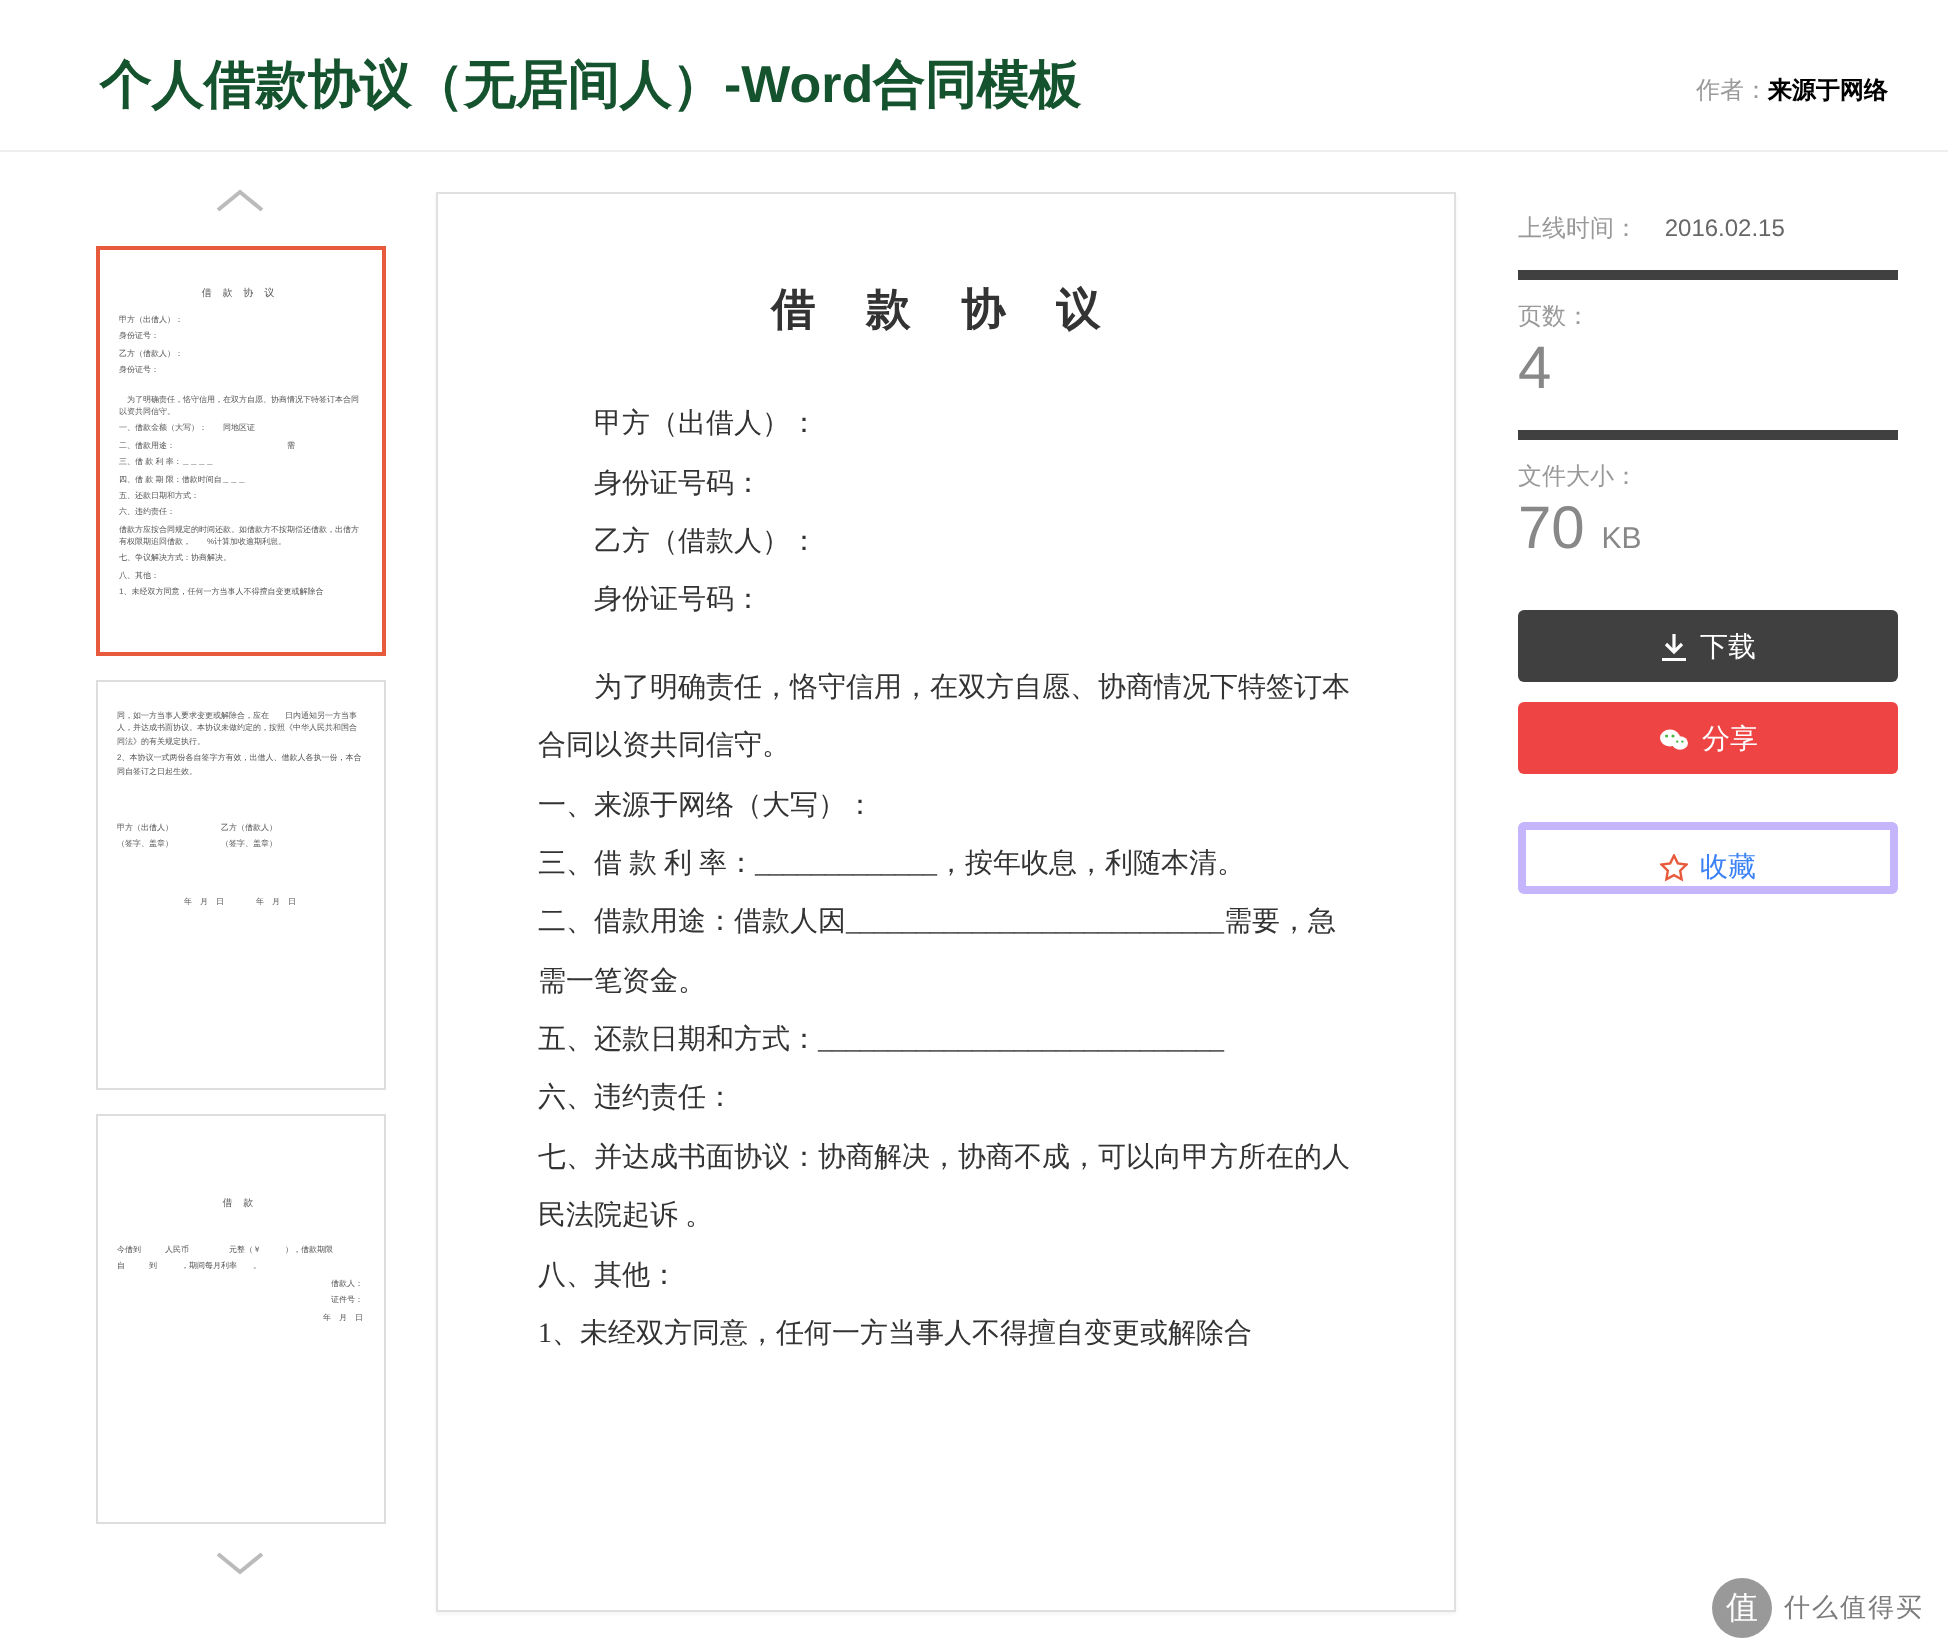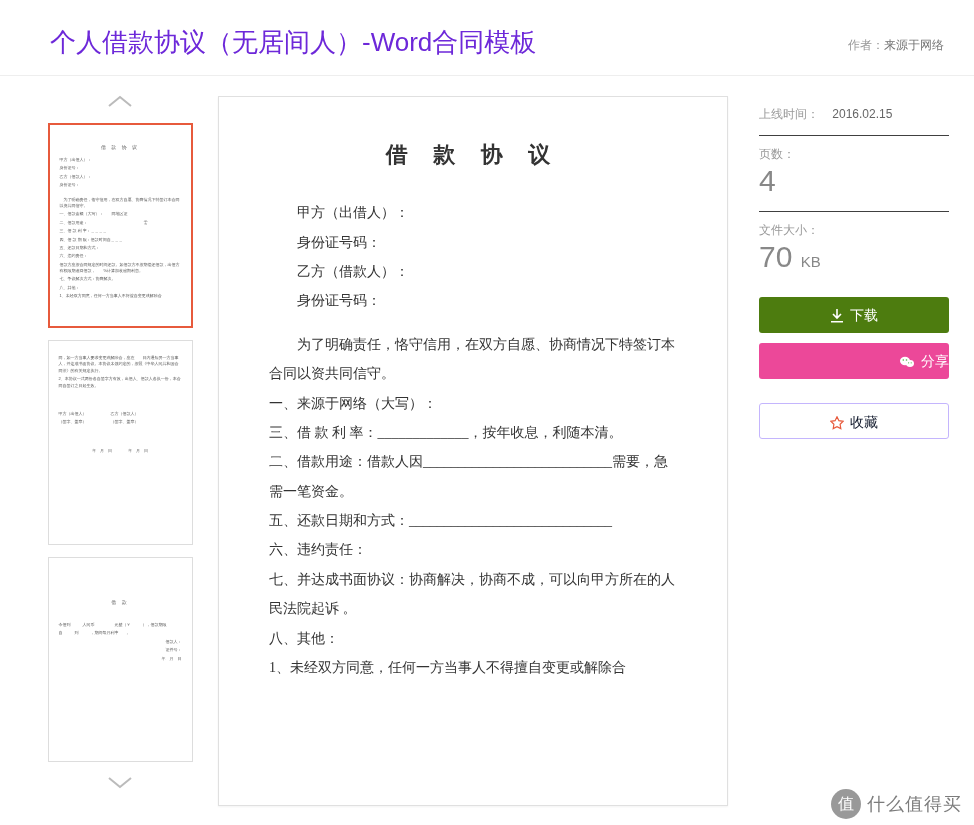--- a/index.html
+++ b/index.html
@@ -18,30 +18,30 @@
     overflow: hidden;
   }
   .header {
     padding: 25px 30px 15px 50px;
     border-bottom: 1px solid #eee;
     display: flex;
     align-items: flex-end;
   }
   .title {
     flex: 1;
-    color: #6d28d9;
+    color: #14532d;
     font-size: 26px;
-    font-weight: 400;
+    font-weight: 700;
   }
   .author {
     color: #999;
     font-size: 12px;
     padding-bottom: 6px;
   }
-  .author b { color: #737373; font-weight: normal; }
+  .author b { color: #000000; font-weight: bold; }
 
   .main {
     display: flex;
     padding: 10px 0 0 40px;
   }
 
   
   .thumbs {
     width: 160px;
     display: flex;
@@ -103,21 +103,21 @@
   }
   .preview .indent { text-indent: 2em; }
   .preview p { margin: 0; }
 
   
   .side {
     width: 190px;
     padding: 10px 25px 0 0;
   }
   .meta-row {
-    border-bottom: 1px solid #404040;
+    border-bottom: 5px solid #404040;
     padding: 10px 0 12px 0;
     color: #999;
     font-size: 12px;
   }
   .meta-row .label { display: inline-block; }
   .meta-row .value-inline { color: #666; margin-left: 10px; }
   .meta-row .value-big {
     color: #888;
     font-size: 30px;
     font-weight: 300;
@@ -131,43 +131,43 @@
     height: 36px;
     line-height: 36px;
     text-align: center;
     border-radius: 3px;
     margin: 10px 0 0 0;
     font-size: 14px;
     color: #fff;
     cursor: pointer;
     box-sizing: border-box;
   }
-  .btn-download { background: #4d7c0f; }
-  .btn-share    { background: #ec4899; text-align: right; }
-  .btn-fav      { background: #fff; color: #0f172a; border: 1px solid #c4b5fd; margin-top: 24px; }
+  .btn-download { background: #404040; }
+  .btn-share    { background: #ef4444; }
+  .btn-fav      { background: #fff; color: #3b82f6; border: 4px solid #c4b5fd; margin-top: 24px; }
   .btn .ic { display: inline-block; vertical-align: middle; margin-right: 6px; }
   .btn .ic svg { display: block; }
 
   
   .wm {
     position: absolute;
     right: 12px;
     bottom: 6px;
     display: flex;
     align-items: center;
     color: #666;
     opacity: .85;
   }
   .wm-circle {
     width: 30px; height: 30px; border-radius: 50%;
     background: #888; color: #fff;
     display: flex; align-items: center; justify-content: center;
     font-size: 16px; margin-right: 6px;
   }
-  .wm-text { font-size: 18px; letter-spacing: 1px; }
+  .wm-text { font-size: 13px; letter-spacing: 1px; }
 </style>
 </head>
 <body>
 
 <div class="page">
   <div class="header">
     <div class="title">个人借款协议（无居间人）-Word合同模板</div>
     <div class="author">
       <span>作者：</span><b>来源于网络</b>
     </div>

